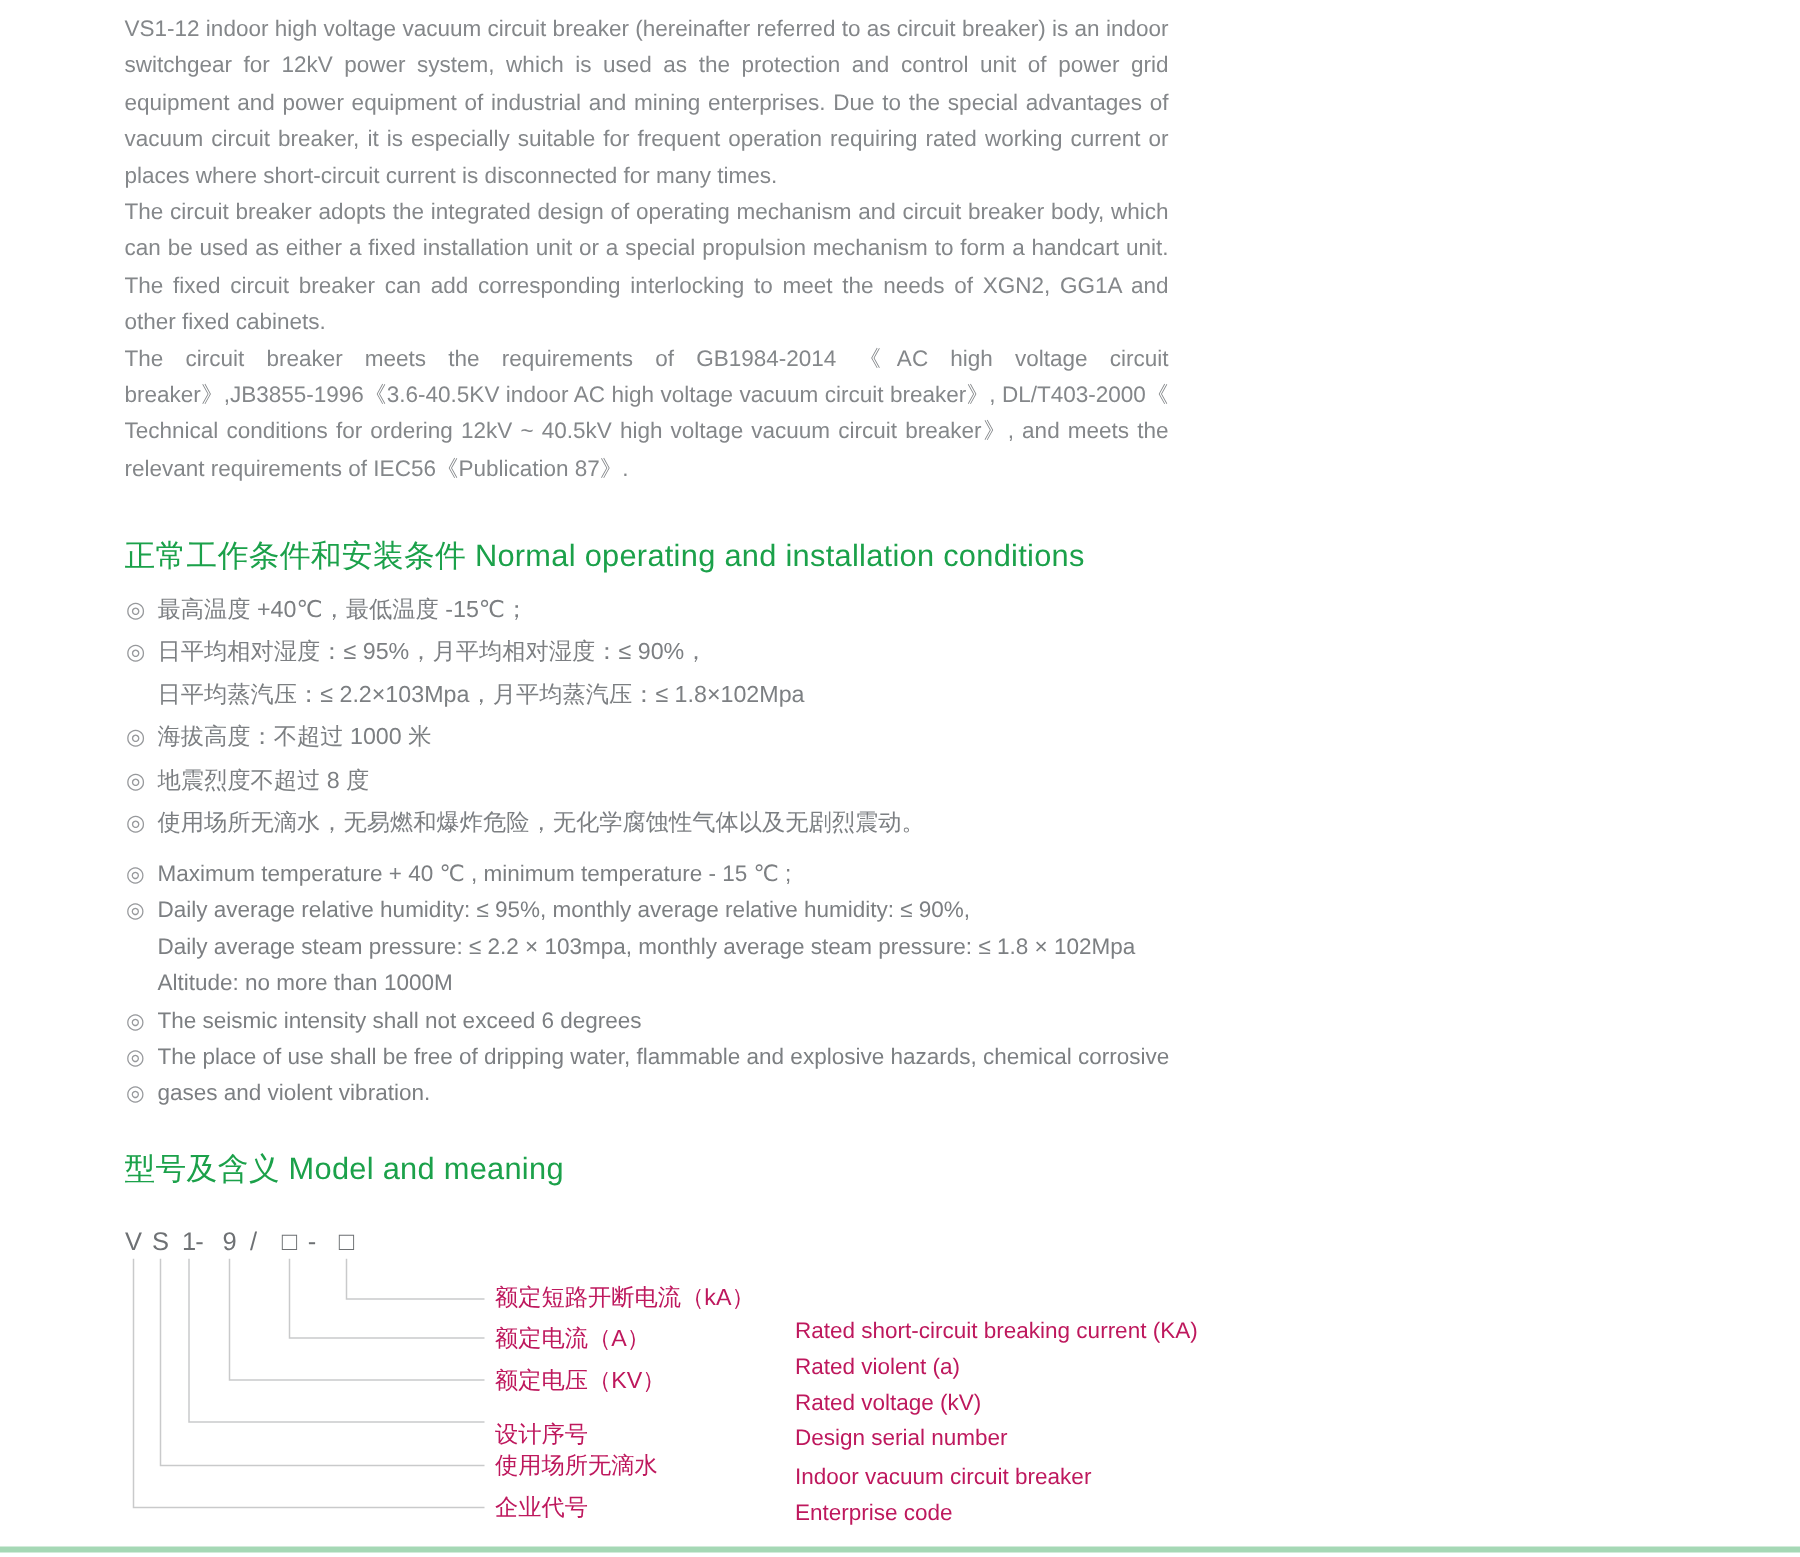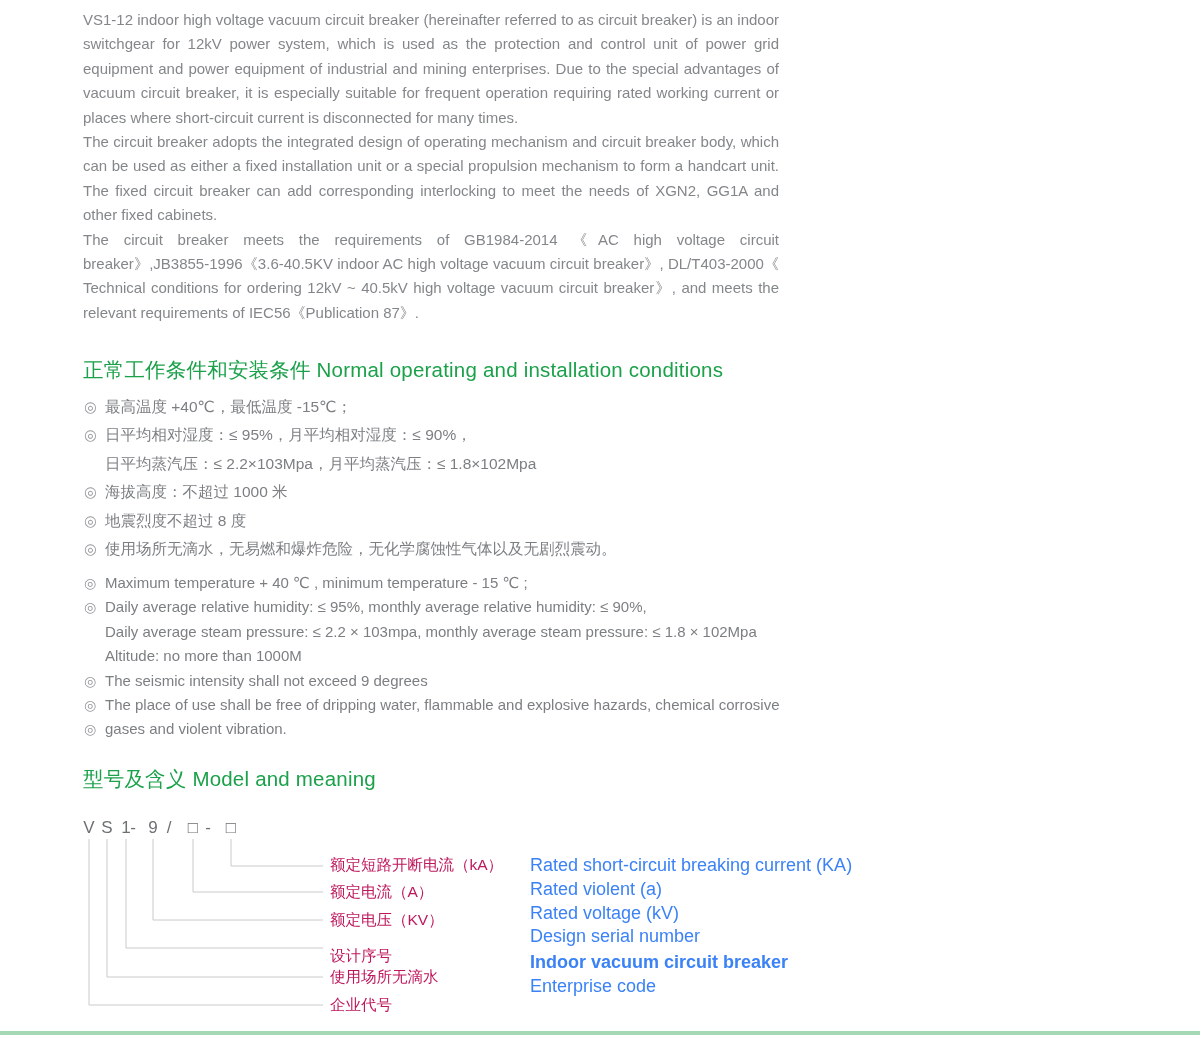--- a/index.html
+++ b/index.html
@@ -37,21 +37,21 @@
 
   .diagram { position:absolute; left:83px; top:818px; width:740px; height:215px; }
   .code-row { position:absolute; left:0; top:0; height:20px; width:170px; }
   .code-ch {
     position:absolute; top:0; display:inline-block; text-align:center;
     font-size:17px; color:#6e7174; line-height:20px;
   }
   .diag-lines { position:absolute; left:0; top:21px; }
   .diag-label { position:absolute; white-space:nowrap; }
   .zh-label { left:247px; font-size:15.5px; color:#be185d; }
-  .en-label { left:447px; font-size:18px; color:#3b82f6; }
+  .en-label { left:447px; font-size:15px; color:#be185d;margin-top:24px; }
 
   .bottom-rule {
     position:absolute; left:0; top:1031px; width:1200px; height:4px;
     background:#a5d8b5;
   }
 </style>
 </head>
 <body>
 
 <div class="page">
@@ -100,21 +100,21 @@
       <span>Daily average relative humidity: ≤ 95%, monthly average relative humidity: ≤ 90%,</span>
     </div>
     <div class="b-row">
       <span>Daily average steam pressure: ≤ 2.2 × 103mpa, monthly average steam pressure: ≤ 1.8 × 102Mpa</span>
     </div>
     <div class="b-row">
       <span>Altitude: no more than 1000M</span>
     </div>
     <div class="b-row">
       <span class="b-glyph">◎</span>
-      <span>The seismic intensity shall not exceed 9 degrees</span>
+      <span>The seismic intensity shall not exceed 6 degrees</span>
     </div>
     <div class="b-row">
       <span class="b-glyph">◎</span>
       <span>The place of use shall be free of dripping water, flammable and explosive hazards, chemical corrosive</span>
     </div>
     <div class="b-row">
       <span class="b-glyph">◎</span>
       <span>gases and violent vibration.</span>
     </div>
   </div>
@@ -148,19 +148,19 @@
     <div class="diag-label zh-label" style="top:64px;">额定电流（A）</div>
     <div class="diag-label zh-label" style="top:92px;">额定电压（KV）</div>
     <div class="diag-label zh-label" style="top:128px;">设计序号</div>
     <div class="diag-label zh-label" style="top:149px;">使用场所无滴水</div>
     <div class="diag-label zh-label" style="top:177px;">企业代号</div>
 
     <div class="diag-label en-label" style="top:37px;">Rated short-circuit breaking current (KA)</div>
     <div class="diag-label en-label" style="top:61px;">Rated violent (a)</div>
     <div class="diag-label en-label" style="top:85px;">Rated voltage (kV)</div>
     <div class="diag-label en-label" style="top:108px;">Design serial number</div>
-    <div class="diag-label en-label" style="top:134px;font-weight:bold;">Indoor vacuum circuit breaker</div>
+    <div class="diag-label en-label" style="top:134px;">Indoor vacuum circuit breaker</div>
     <div class="diag-label en-label" style="top:158px;">Enterprise code</div>
   </div>
 
   <div class="bottom-rule"></div>
 
 </div>
 
 </body></html>

